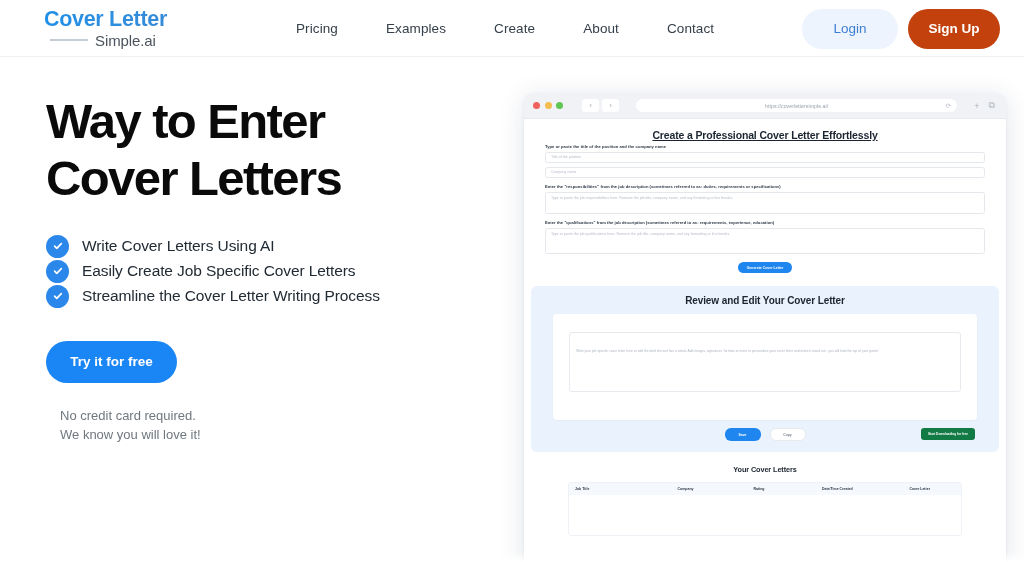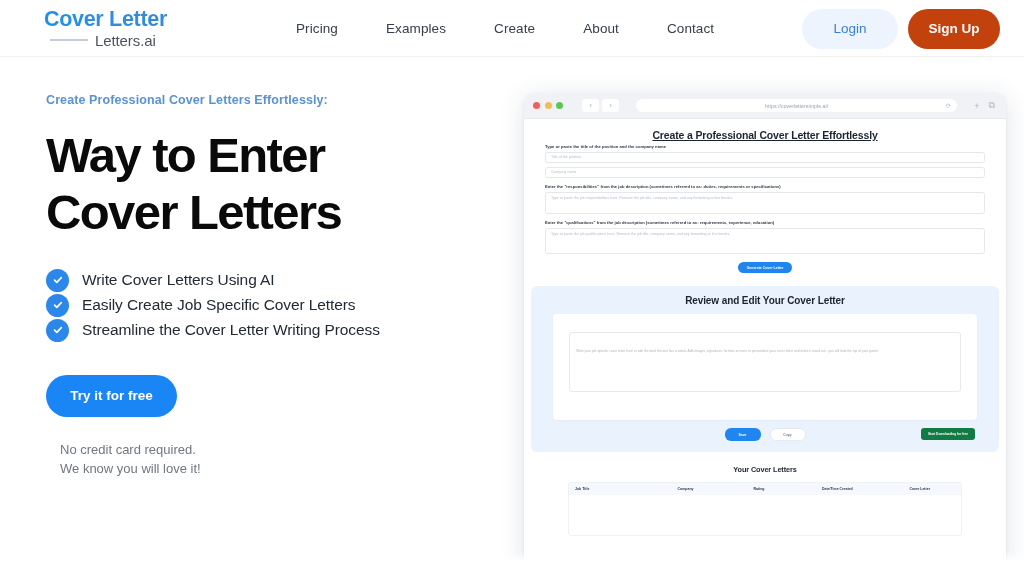--- a/index.html
+++ b/index.html
@@ -173,40 +173,39 @@
 </head>
 <body>
 
 <div class="page">
 
   <header class="header">
     <div class="logo">
       <div class="logo-main">Cover Letter</div>
       <div class="logo-sub-row">
         <span class="logo-rule"></span>
-        <span class="logo-sub">Letters.ai</span>
+        <span class="logo-sub">Simple.ai</span>
       </div>
     </div>
 
     <nav class="nav">
       <a href="#">Pricing</a>
       <a href="#">Examples</a>
       <a href="#">Create</a>
       <a href="#">About</a>
       <a href="#">Contact</a>
     </nav>
 
     <div class="auth">
       <button class="btn-login">Login</button>
       <button class="btn-signup">Sign Up</button>
     </div>
   </header>
 
   <section class="hero-left">
-    <div class="eyebrow">Create Professional Cover Letters Effortlessly:</div>
     <h1 class="headline">
       <div>Way to Enter</div>
       <div>Cover Letters</div>
     </h1>
 
     <ul class="bullets" style="list-style:none;">
       <li class="bullet">
         <span class="check">
           <svg width="12" height="12" viewBox="0 0 12 12">
               <path d="M2.6 6.2 L4.8 8.4 L9.3 3.7" fill="none" stroke="#fff" stroke-width="1.7" stroke-linecap="round" stroke-linejoin="round"></path>

